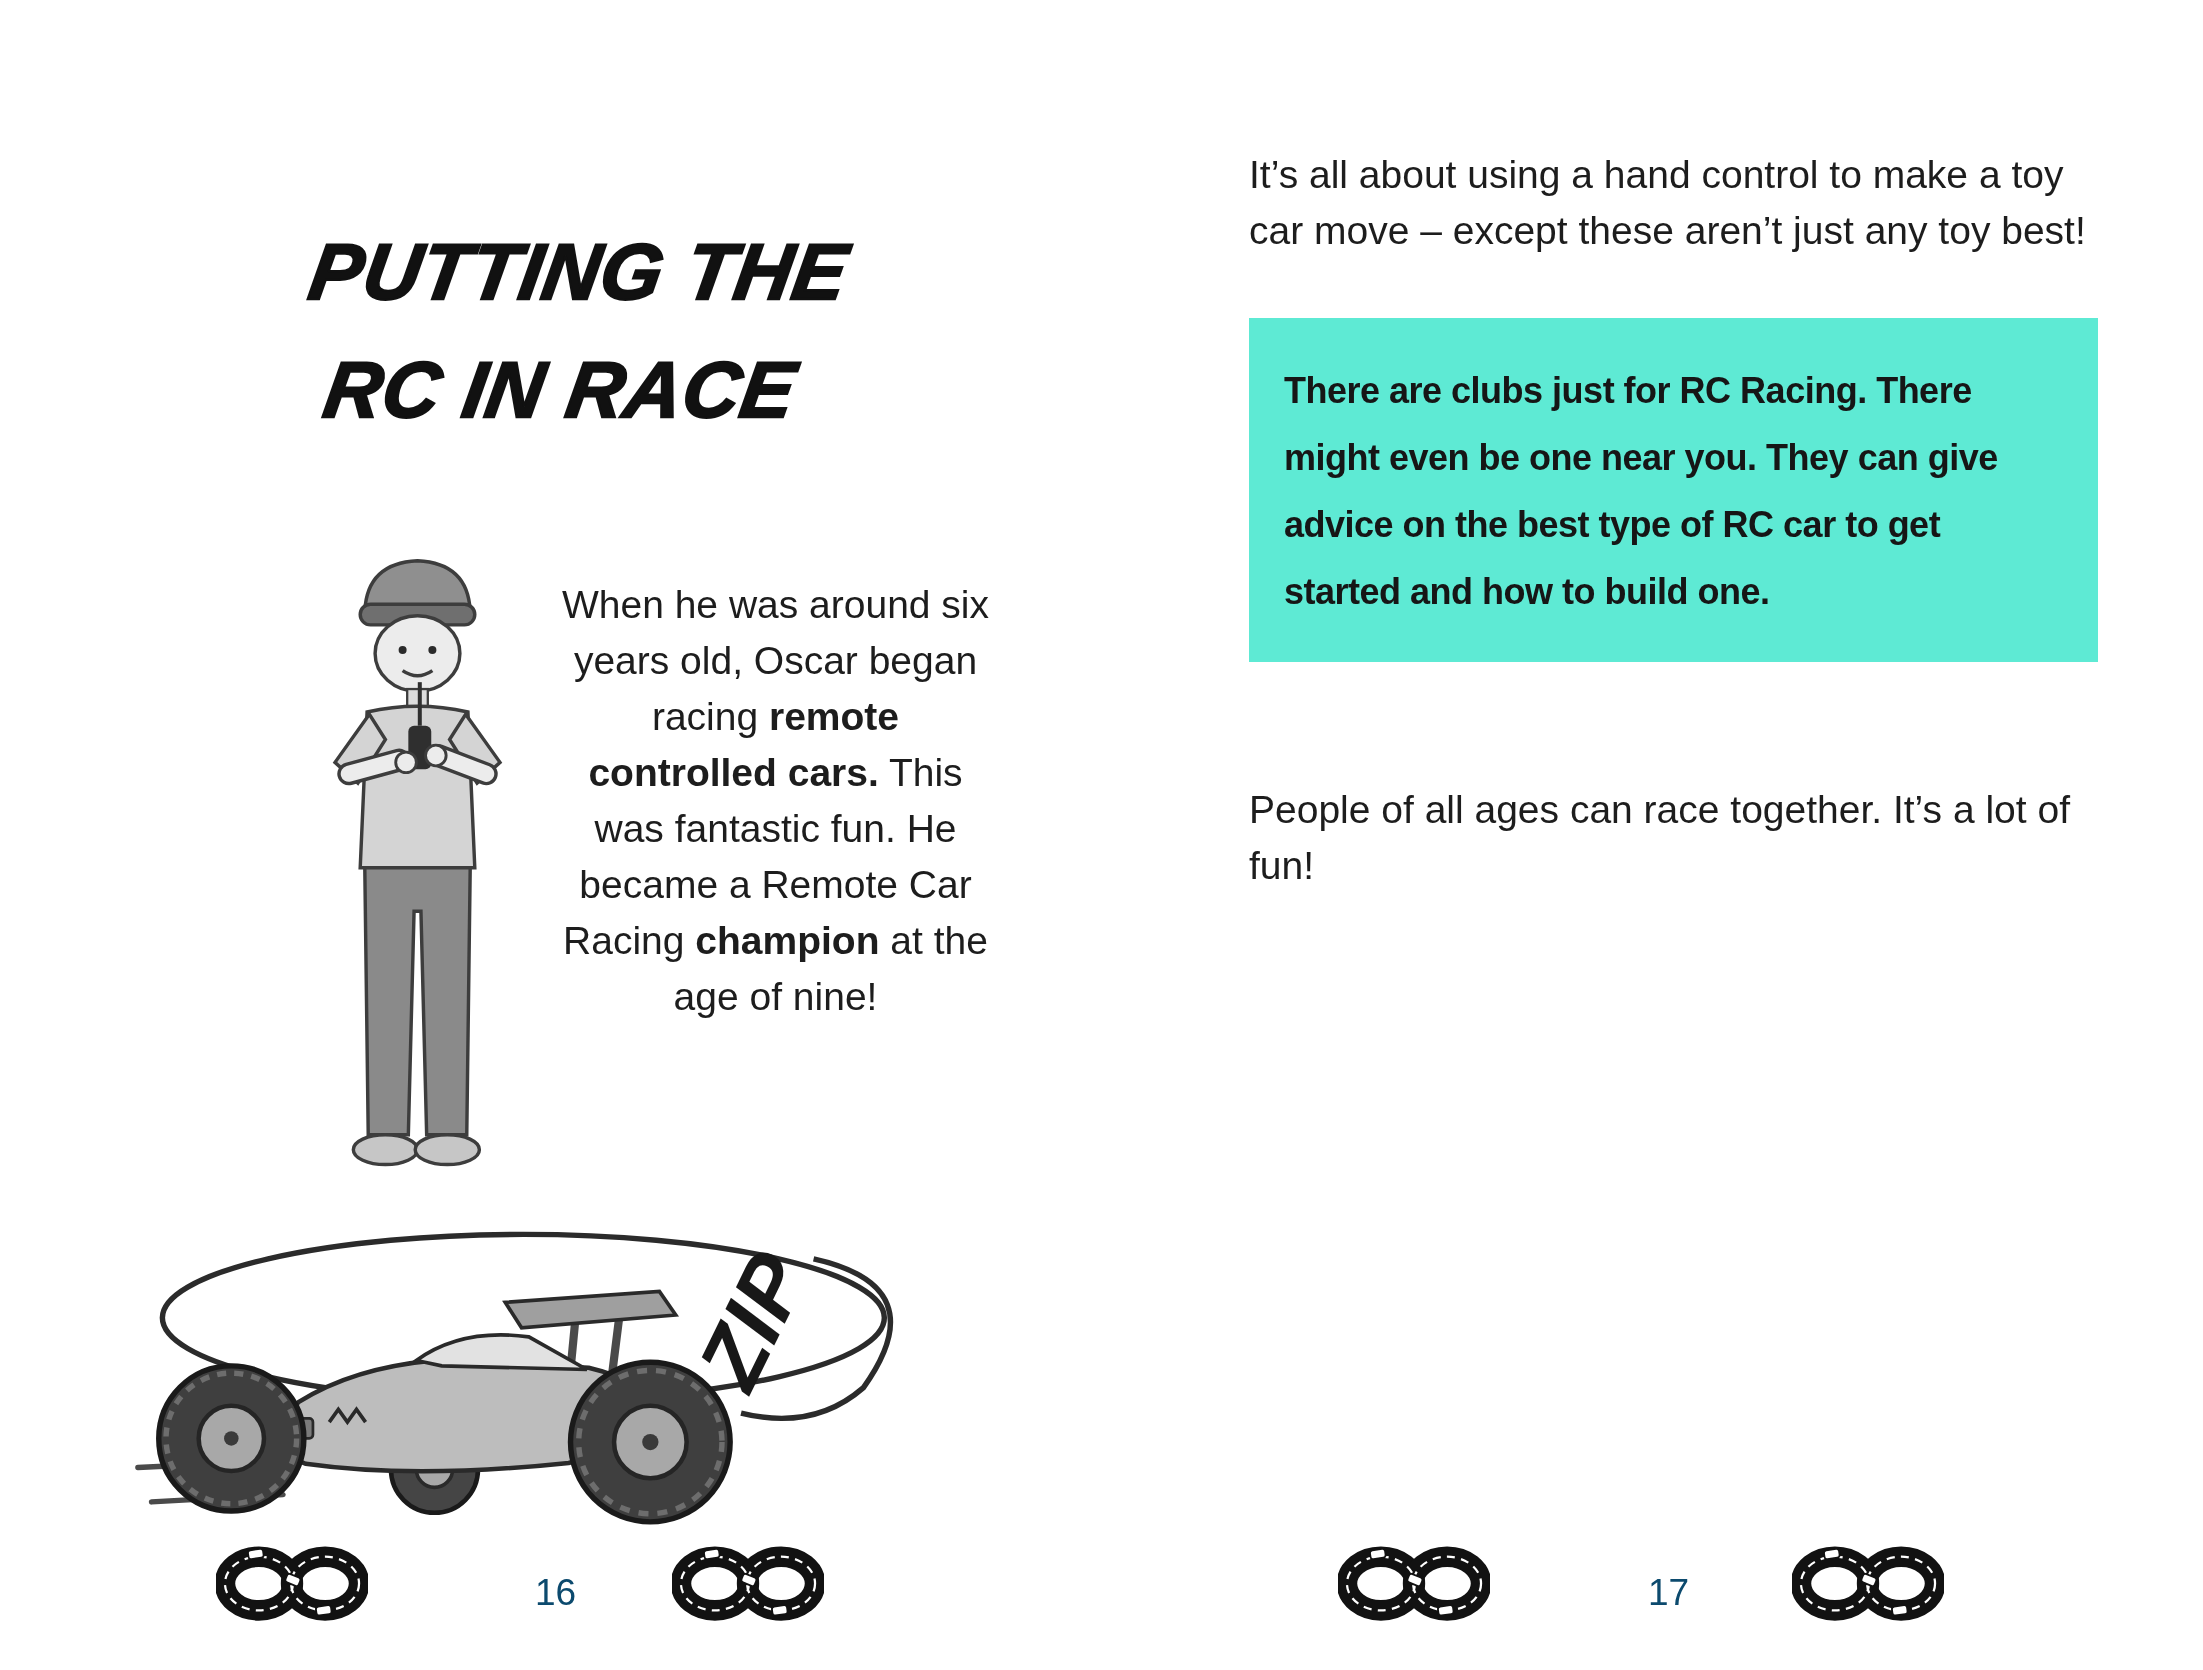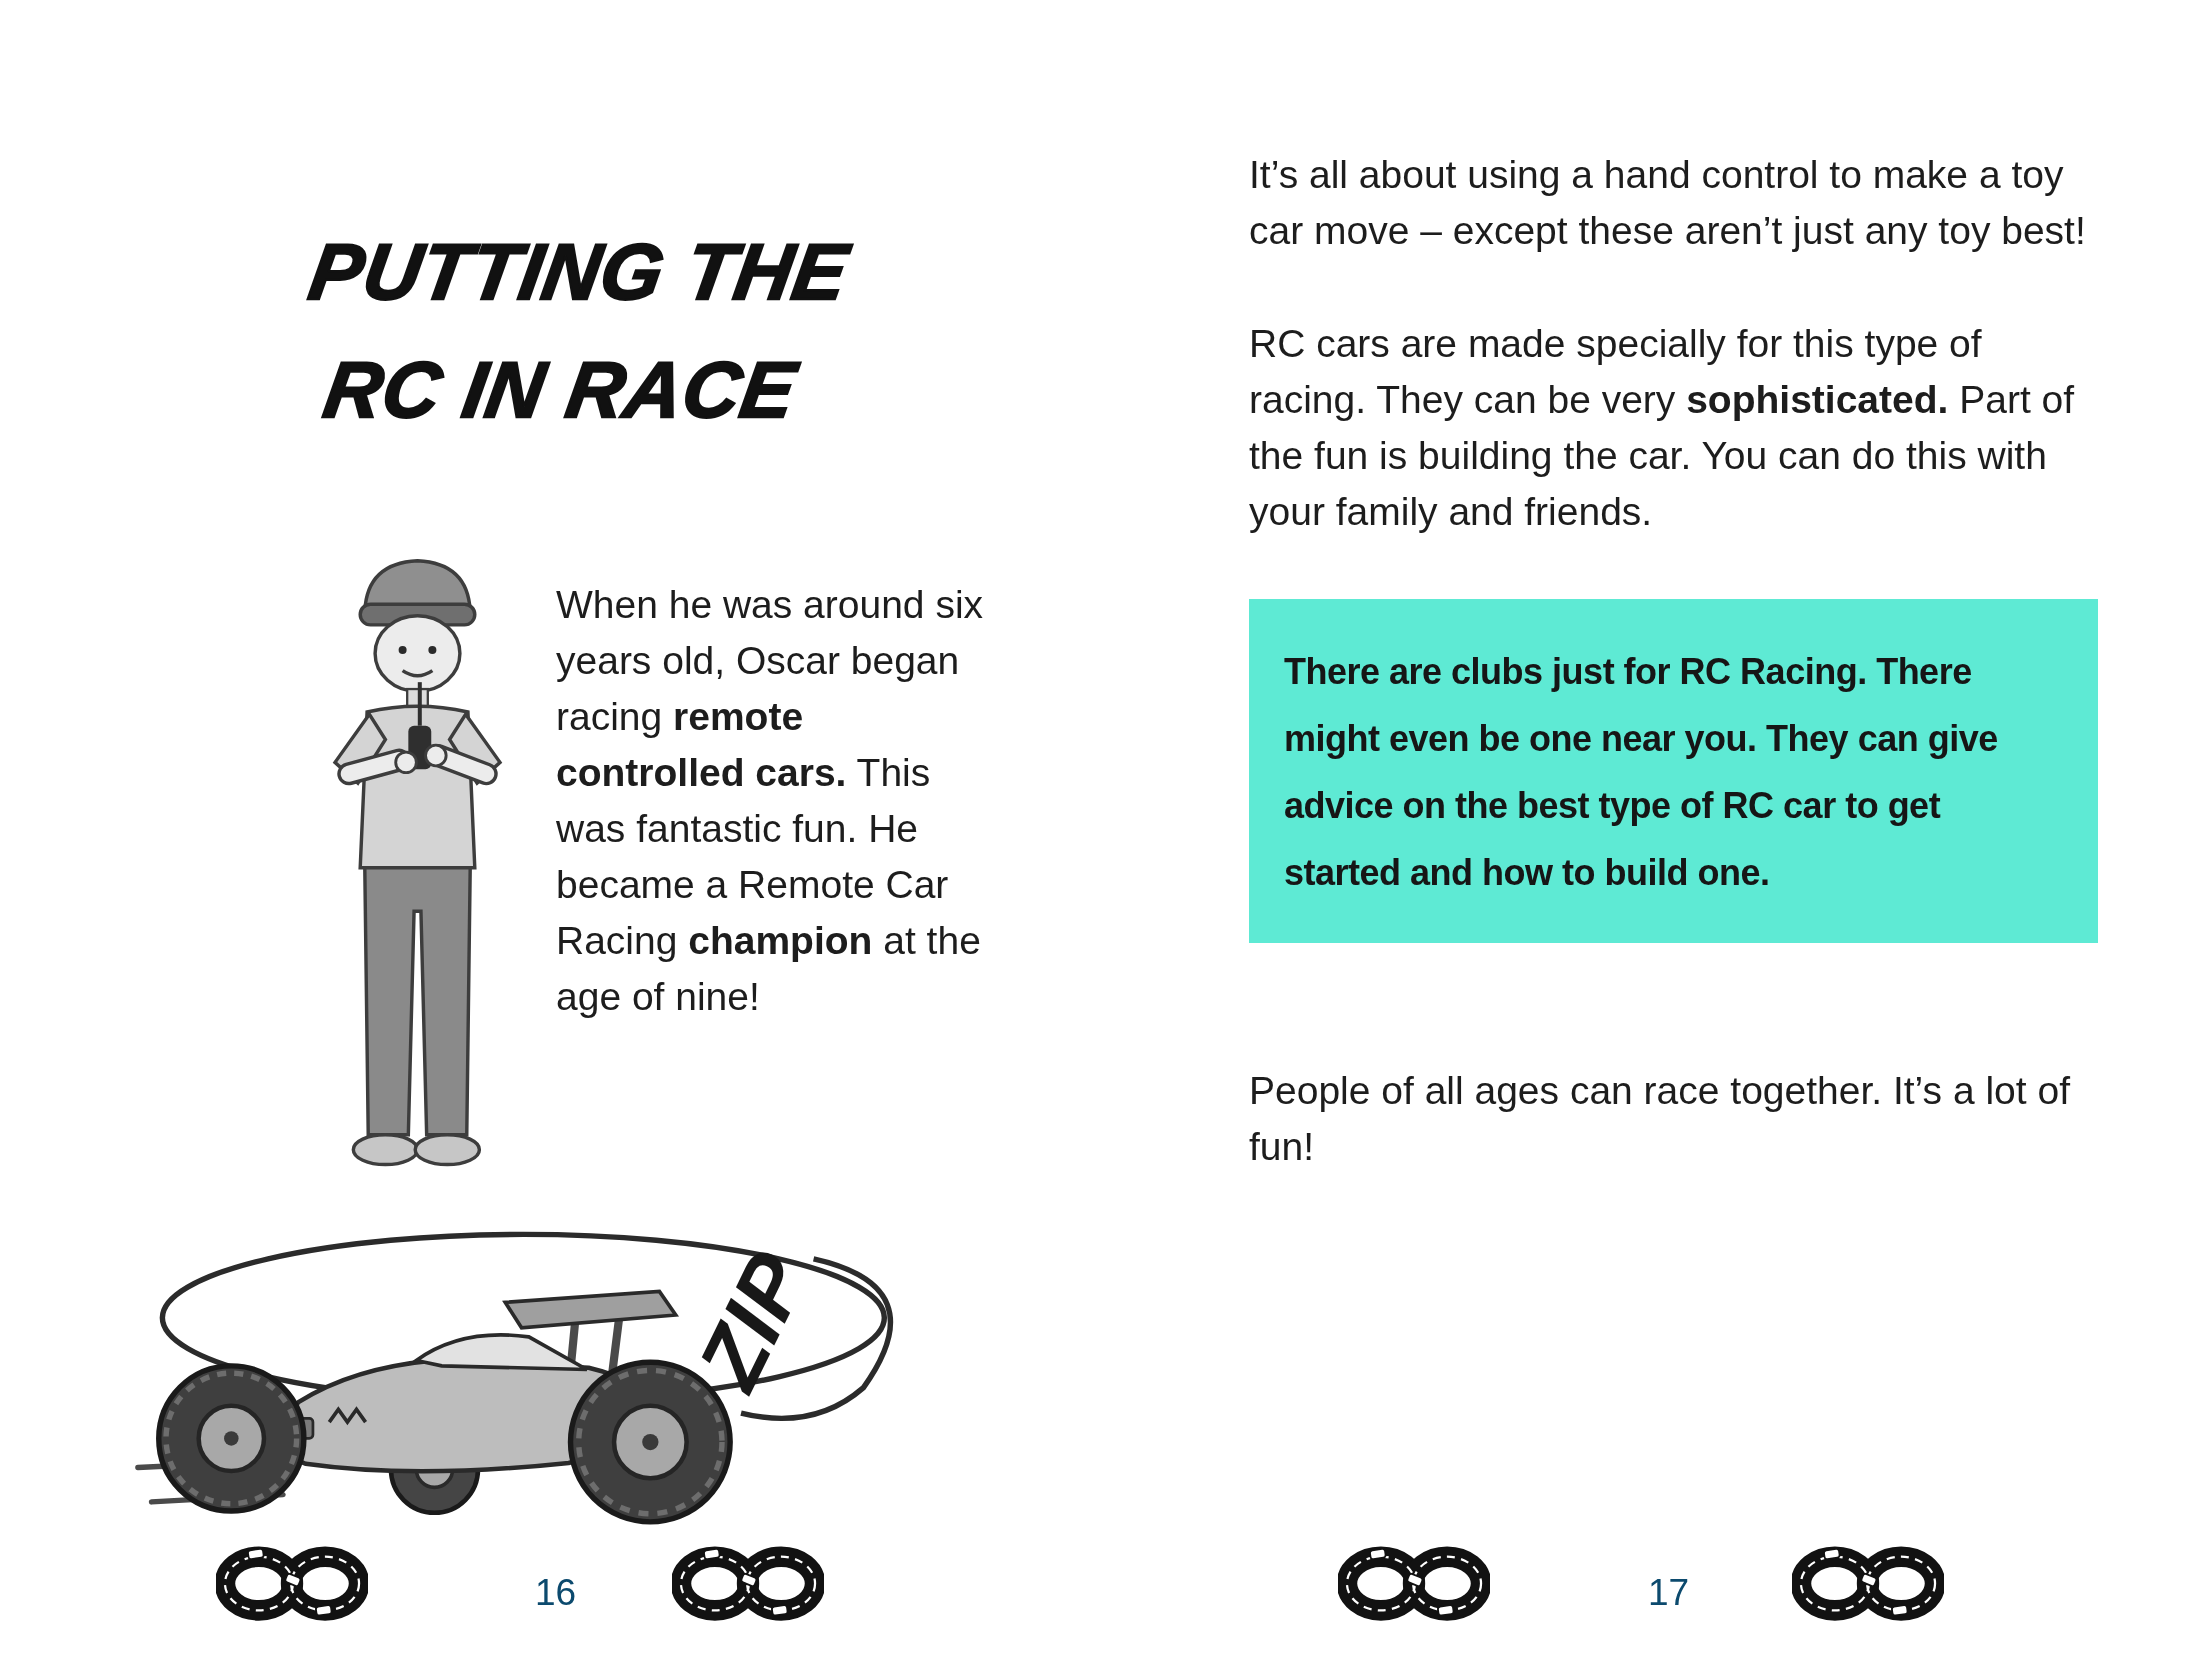--- a/index.html
+++ b/index.html
@@ -13,21 +13,21 @@
   .chapter-title {
     left:193px; top:213px; width:753px; margin:0;
     font-size:79px; line-height:118px; font-weight:bold; font-style:italic;
     text-align:center; color:#111; transform:skewX(-9deg);
     -webkit-text-stroke:2.3px #111; letter-spacing:0.9px;
   }
   .chapter-title span { display:block; }
 
   .intro {
     left:556px; top:577px; width:439px; margin:0;
-    font-size:39px; line-height:56px; text-align:left;
+    font-size:39px; line-height:56px; text-align:center;
   }
 
   .boy-illu { left:280px; top:544px; }
   .car-illu { left:110px; top:1150px; }
 
   
   .right-col { left:1249px; top:147px; width:849px; }
   .right-col p { margin:0; font-size:39px; line-height:56px; }
   .right-col p + p { margin-top:57px; }
 
@@ -142,21 +142,20 @@
         <rect x="36" y="9" width="17" height="10" rx="3" fill="#fff" stroke="#121212" stroke-width="2" transform="rotate(-8 44 14)"></rect>
         <rect x="112" y="72" width="17" height="10" rx="3" fill="#fff" stroke="#121212" stroke-width="2" transform="rotate(-8 120 77)"></rect>
         <rect x="78" y="38" width="16" height="10" rx="3" fill="#fff" stroke="#121212" stroke-width="2" transform="rotate(22 86 43)"></rect>
       </svg>
     </span>
   </section>
 
   <section>
     <div class="abs right-col">
       <p><span>It’s all about using a hand control to make a toy car move – except these aren’t just any toy best!</span></p>
-      <p><span>RC cars are made specially for this type of racing. They can be very </span><strong>sophisticated.</strong><span> Part of the fun is building the car. You can do this with your family and friends.</span></p>
 
       <div class="callout">
         <p>There are clubs just for RC Racing. There might even be one near you. They can give advice on the best type of RC car to get started and how to build one.</p>
       </div>
 
       <p class="after-callout"><span>People of all ages can race together. It’s a lot of fun!</span></p>
     </div>
 
     <span class="abs track trk-r1">
       <svg viewBox="0 0 170 95" width="152" height="86">

